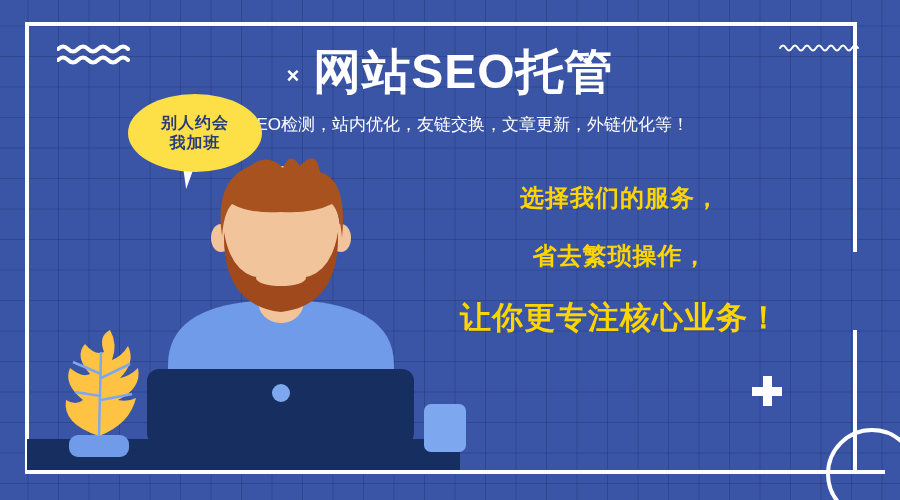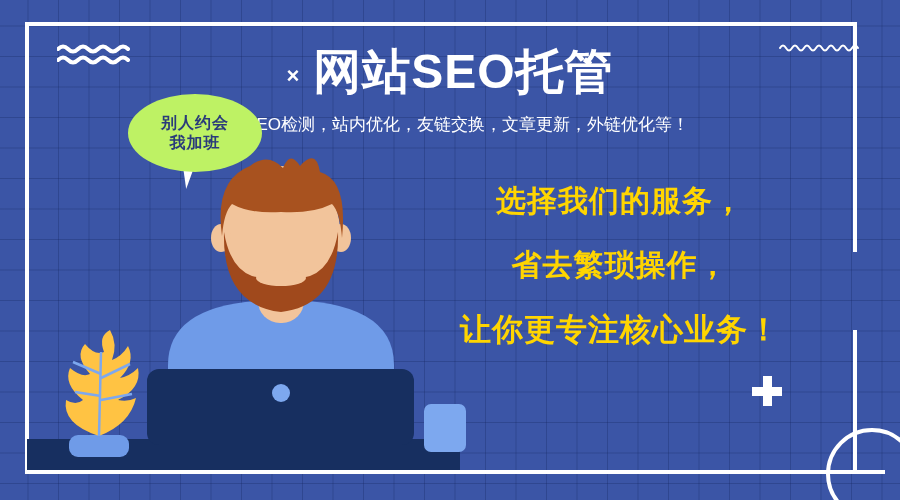--- a/index.html
+++ b/index.html
@@ -57,21 +57,21 @@
     line-height:1.1;white-space:nowrap;
   }
   #sub-title{
     margin-top:14px;color:#ffffff;font-size:17px;font-weight:400;
     letter-spacing:0px;white-space:nowrap;
   }
 
   
   #bubble{
     position:absolute;left:128px;top:94px;width:134px;height:78px;
-    background:#bef264;border-radius:50%;
+    background:#fde047;border-radius:50%;
     display:flex;flex-direction:column;align-items:center;justify-content:center;
     line-height:1.28;
   }
   #bubble-l1,#bubble-l2{
     color:#2a3b7a;font-size:16px;font-weight:700;letter-spacing:1px;
   }
   #bubble-tail{
     position:absolute;left:184px;top:158px;width:0;height:0;
     border-left:16px solid #ffffff;
     border-bottom:30px solid transparent;
@@ -80,21 +80,21 @@
 
   
   #person{position:absolute;left:0;top:0;width:460px;height:500px;}
 
   
   #copy{
     position:absolute;left:410px;top:186px;width:420px;
     text-align:center;
   }
   .copy-line{
-    color:#ffd500;font-size:30px;font-weight:700;letter-spacing:1px;
+    color:#ffd500;font-size:24px;font-weight:700;letter-spacing:1px;
     line-height:1.0;margin-bottom:34px;white-space:nowrap;
     position:relative;z-index:3;
   }
   .copy-line:last-child{margin-bottom:0;}
   #copy-line-4{font-size:31px;}
 
   #highlight-box{
     position:absolute;left:424px;top:404px;width:42px;height:48px;
     background:#7da8ef;border-radius:7px;z-index:1;
   }

